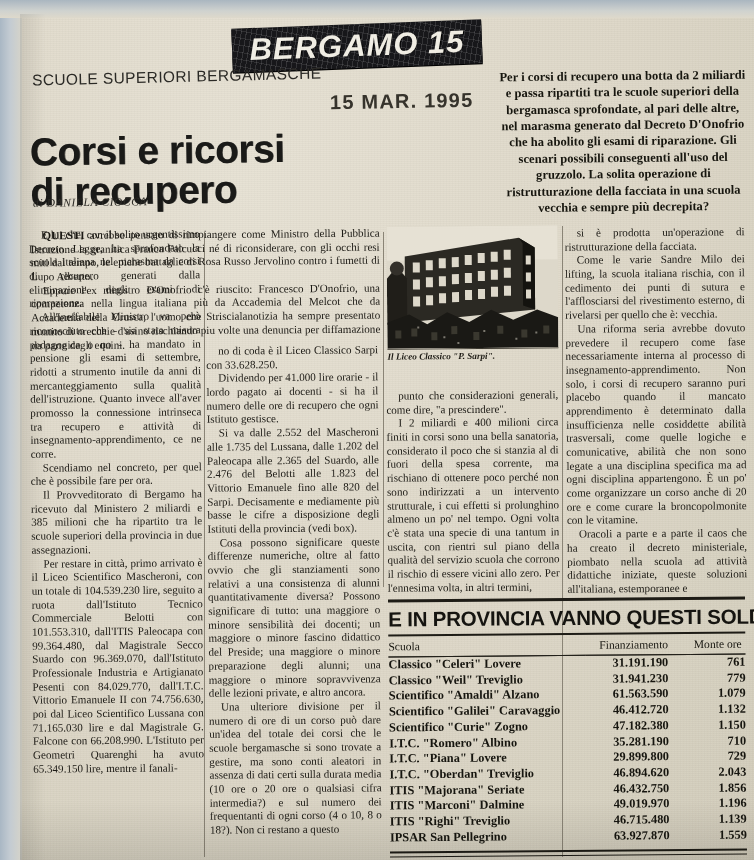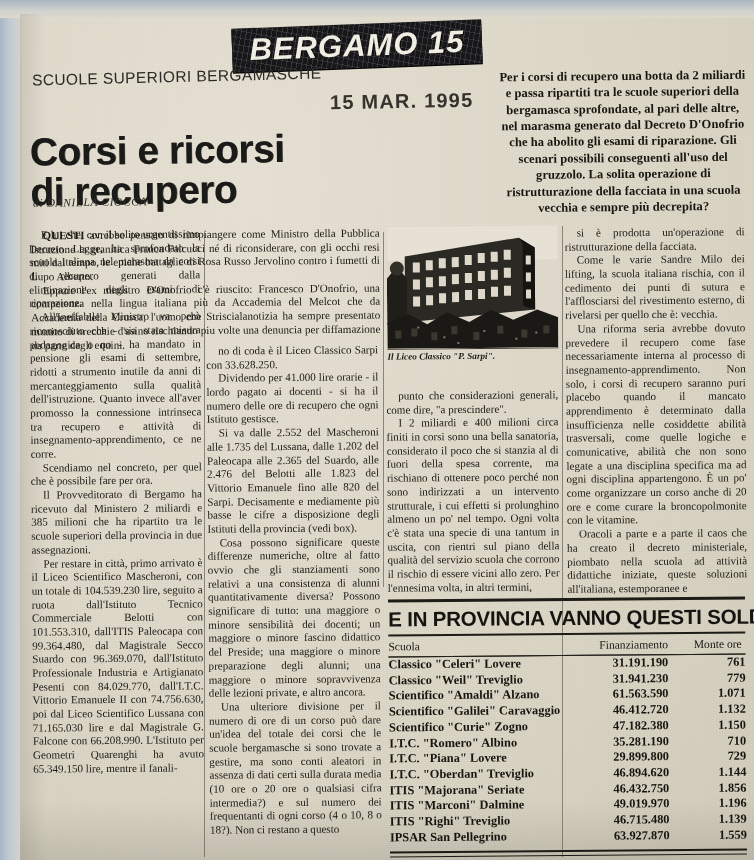--- a/index.html
+++ b/index.html
@@ -422,21 +422,21 @@
             <td class="c-hours">761</td>
           </tr>
           <tr>
             <td class="c-school">Classico "Weil" Treviglio</td>
             <td class="c-fin">31.941.230</td>
             <td class="c-hours">779</td>
           </tr>
           <tr>
             <td class="c-school">Scientifico "Amaldi" Alzano</td>
             <td class="c-fin">61.563.590</td>
-            <td class="c-hours">1.071</td>
+            <td class="c-hours">1.079</td>
           </tr>
           <tr>
             <td class="c-school">Scientifico "Galilei" Caravaggio</td>
             <td class="c-fin">46.412.720</td>
             <td class="c-hours">1.132</td>
           </tr>
           <tr>
             <td class="c-school">Scientifico "Curie" Zogno</td>
             <td class="c-fin">47.182.380</td>
             <td class="c-hours">1.150</td>
@@ -447,21 +447,21 @@
             <td class="c-hours">710</td>
           </tr>
           <tr>
             <td class="c-school">I.T.C. "Piana" Lovere</td>
             <td class="c-fin">29.899.800</td>
             <td class="c-hours">729</td>
           </tr>
           <tr>
             <td class="c-school">I.T.C. "Oberdan" Treviglio</td>
             <td class="c-fin">46.894.620</td>
-            <td class="c-hours">1.144</td>
+            <td class="c-hours">2.043</td>
           </tr>
           <tr>
             <td class="c-school">ITIS "Majorana" Seriate</td>
             <td class="c-fin">46.432.750</td>
             <td class="c-hours">1.856</td>
           </tr>
           <tr>
             <td class="c-school">ITIS "Marconi" Dalmine</td>
             <td class="c-fin">49.019.970</td>
             <td class="c-hours">1.196</td>

